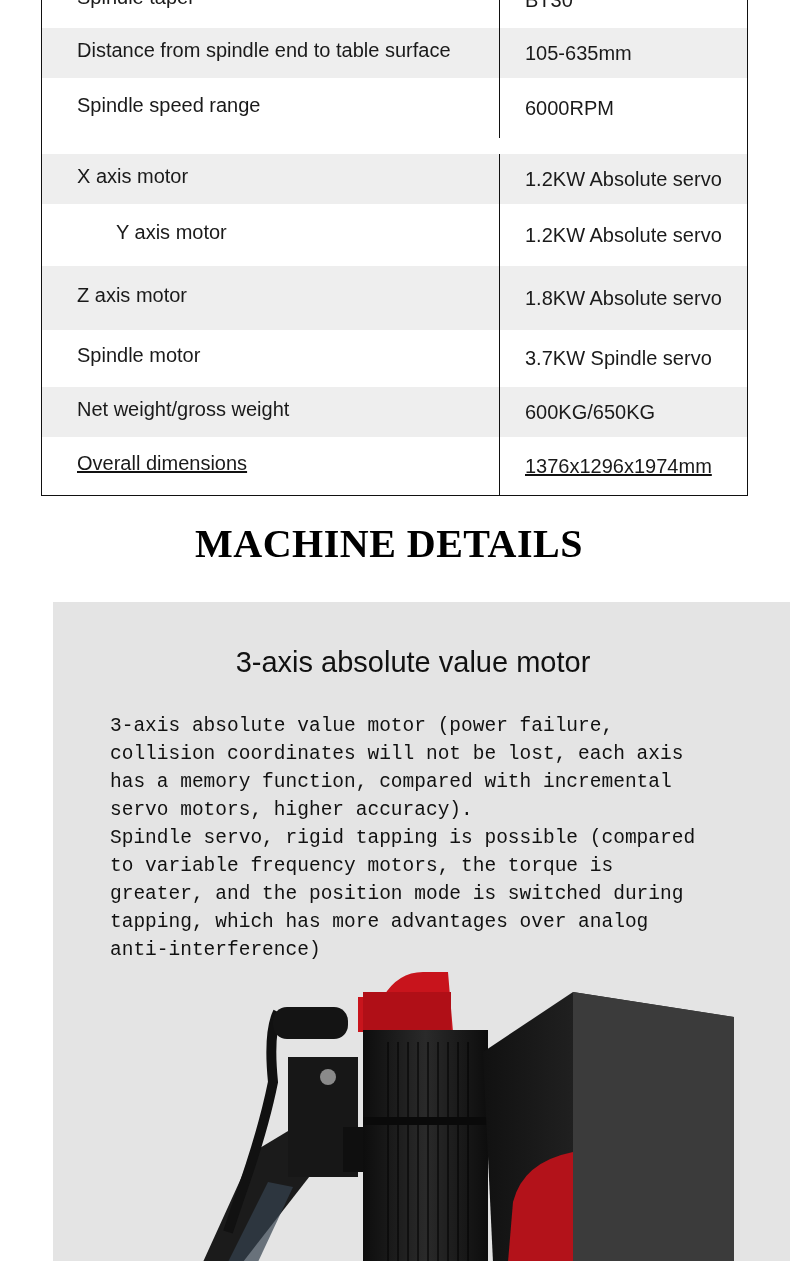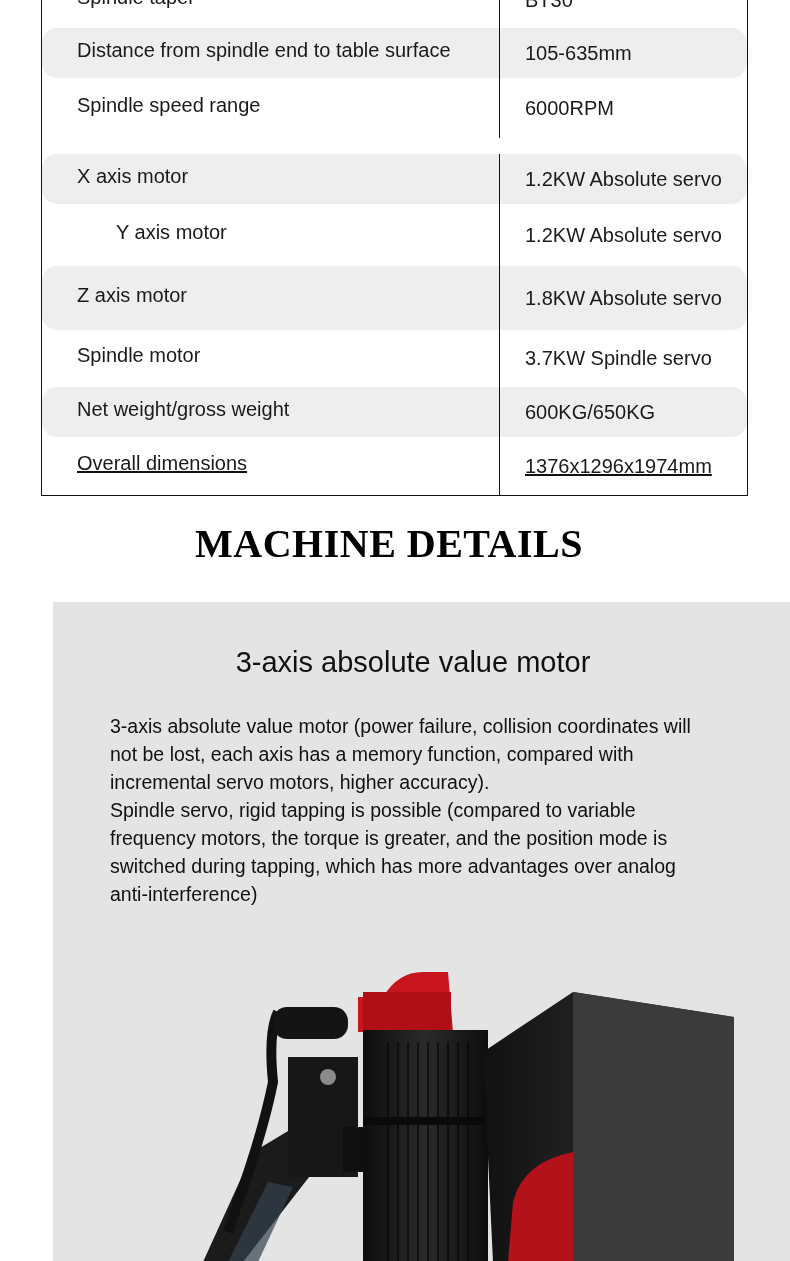--- a/index.html
+++ b/index.html
@@ -1,26 +1,26 @@
 <!DOCTYPE html>
 <html><head>
 <meta charset="utf-8">
 <style>
   html, body { margin:0; padding:0; background:#ffffff; }
   body { width:790px; height:1261px; overflow:hidden; position:relative; font-family:"Liberation Sans", sans-serif; color:#111; }
   .spec-table { position:absolute; left:41px; top:-28px; width:707px; border:1px solid #111; border-top:none; box-sizing:border-box; }
   .row { display:flex; position:relative; }
-  .row.grey { background:#eeeeee;border-radius:15px; }
+  .row.grey { background:#eeeeee; }
   .cell-l { width:458px; border-right:1px solid #111; box-sizing:border-box; padding-left:35px; font-size:20px; display:flex; align-items:center; color:#1a1a1a; }
   .cell-r { flex:1; padding-left:25px; font-size:20px; display:flex; align-items:center; color:#1a1a1a; }
   .cell-l span, .cell-r span { position:relative; }
   .heading { position:absolute; top:520px; left:0; width:778px; text-align:center; font-family:"Liberation Serif", serif; font-weight:bold; font-size:40px; color:#000; letter-spacing:0.5px; }
   .panel { position:absolute; left:53px; top:602px; width:778px; height:659px; background:#e4e4e4; overflow:hidden; }
   .panel-title { position:absolute; top:44px; left:0; width:720px; text-align:center; font-size:29px; color:#111; }
-  .panel-body { position:absolute; top:110px; left:57px; width:590px; font-size:19.5px; line-height:28px; color:#111; }
+  .panel-body { position:absolute; top:110px; left:57px; width:590px; font-size:19.5px; line-height:28px; color:#111;font-family:Liberation Mono, monospace; }
   .panel-body p { margin:0; }
   .photo { position:absolute; left:0; top:370px; width:681px; height:290px; }
 </style>
 </head>
 <body>
 
 <div class="spec-table" id="spec-table">
     <div class="row" style="height: 56px;">
       <div class="cell-l">
         <span style="top: -3px;">Spindle taper</span>

